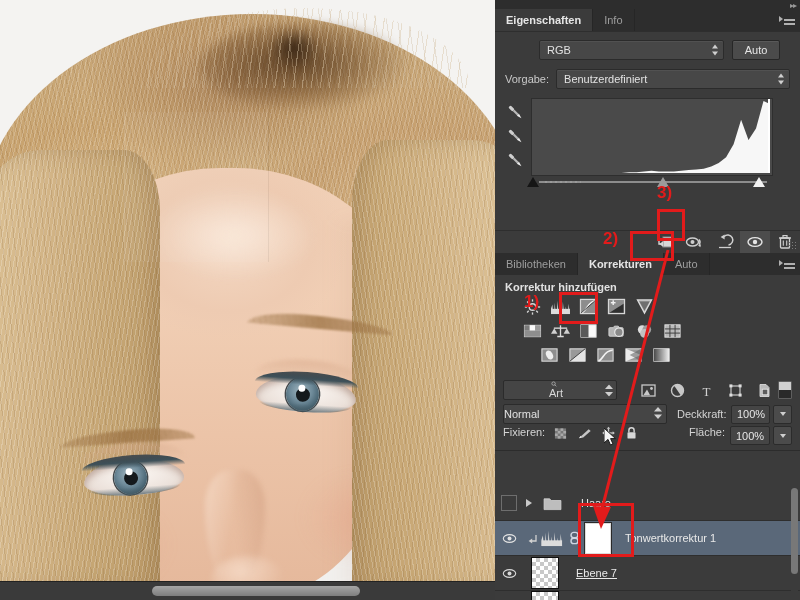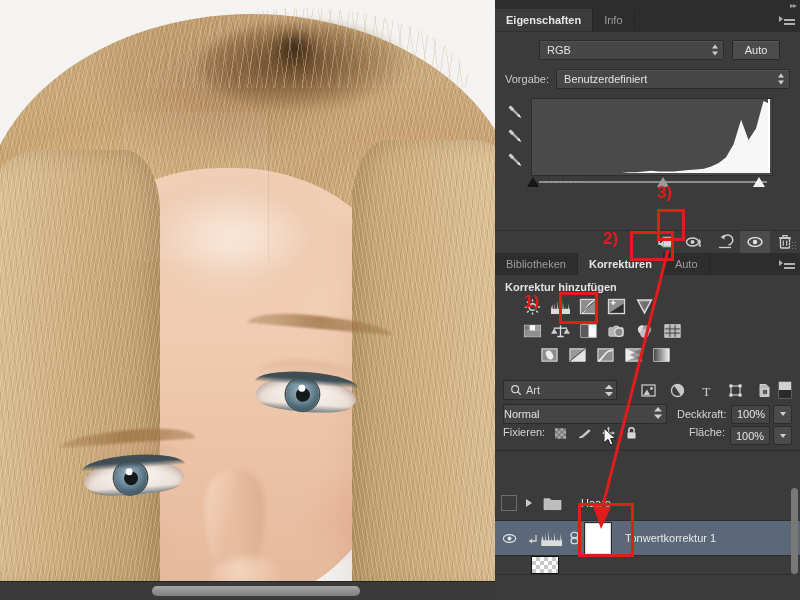--- a/index.html
+++ b/index.html
@@ -205,21 +205,21 @@
   .corr-grid{padding:0 10px;}
   .corr-row{display:flex;gap:7px;margin-bottom:5px;}
   .corr-row.r2{padding-left:17px;}
   .corr-row.r3{padding-left:34px;}
   .cico{width:21px;height:19px;display:flex;align-items:center;justify-content:center;position:relative;}
 
   
   #layers{background:#3b3b3b;position:absolute;left:0;right:0;top:378px;bottom:0;}
   .filter-row{display:flex;align-items:center;height:24px;padding:0 8px;gap:0;}
   .kind-select{width:92px;height:18px;background:#454545;border:1px solid #2b2b2b;border-radius:2px;
-     display:flex;align-items:center;color:#d8d8d8;font-size:11px;padding:0 14px 0 6px;position:relative;}
+     display:flex;align-items:center;color:#d8d8d8;font-size:11px;padding:0 14px 0 6px;position:relative;flex-direction:column;}
   .filter-icos{display:flex;align-items:center;gap:14px;margin-left:24px;}
   .ficon{width:15px;height:15px;position:relative;}
   .tog{width:12px;height:16px;margin-left:auto;border:1px solid #5f5f5f;border-radius:1px;
      background:linear-gradient(180deg,#d0d0d0 0 50%,#2a2a2a 50% 100%);}
 
   .blend-row{display:flex;align-items:center;height:24px;padding:0 8px;}
   .blend-select{width:150px;height:18px;background:#454545;border:1px solid #2b2b2b;border-radius:2px;
      display:flex;align-items:center;color:#e0e0e0;font-size:11px;padding:0 16px 0 0;position:relative;}
   .opa-lbl{font-size:11px;color:#d4d4d4;margin-left:10px;}
   .numfield{width:38px;height:17px;background:#454545;border:1px solid #2b2b2b;border-radius:2px;color:#e6e6e6;
@@ -790,20 +790,32 @@
           <div class="link-ico">
             <svg viewBox="0 0 11 14" width="11" height="14">
               <rect x="2" y="1.4" width="7" height="5.4" rx="2.7" fill="none" stroke="#cfd6e2" stroke-width="1.4"></rect>
               <rect x="2" y="7.2" width="7" height="5.4" rx="2.7" fill="none" stroke="#cfd6e2" stroke-width="1.4"></rect>
               </svg>
           </div>
           <div class="mask-thumb"></div>
           <span class="layer-name" style="margin-left:14px">Tonwertkorrektur 1</span>
         </div>
 
+        <div class="layer-row">
+          <div class="eye-cell">
+            <svg class="eye-g" viewBox="0 0 16 11">
+              <ellipse cx="8" cy="5.5" rx="6.6" ry="4.1" fill="none" stroke="#d8d8d8" stroke-width="1.2"></ellipse>
+              <circle cx="8" cy="5.5" r="2.1" fill="#d8d8d8"></circle>
+              </svg>
+          </div>
+          <div class="thumb-cell" style="width:44px">
+            <div class="checker"></div>
+          </div>
+          <span class="layer-name editing">Ebene 7</span>
+        </div>
 
         <div class="layer-row" style="height:18px">
           <div class="eye-cell"></div>
           <div class="thumb-cell" style="width:44px">
             <div class="checker" style="height:16px"></div>
           </div>
           <span class="layer-name"></span>
         </div>
 
         <div class="list-scroll">

